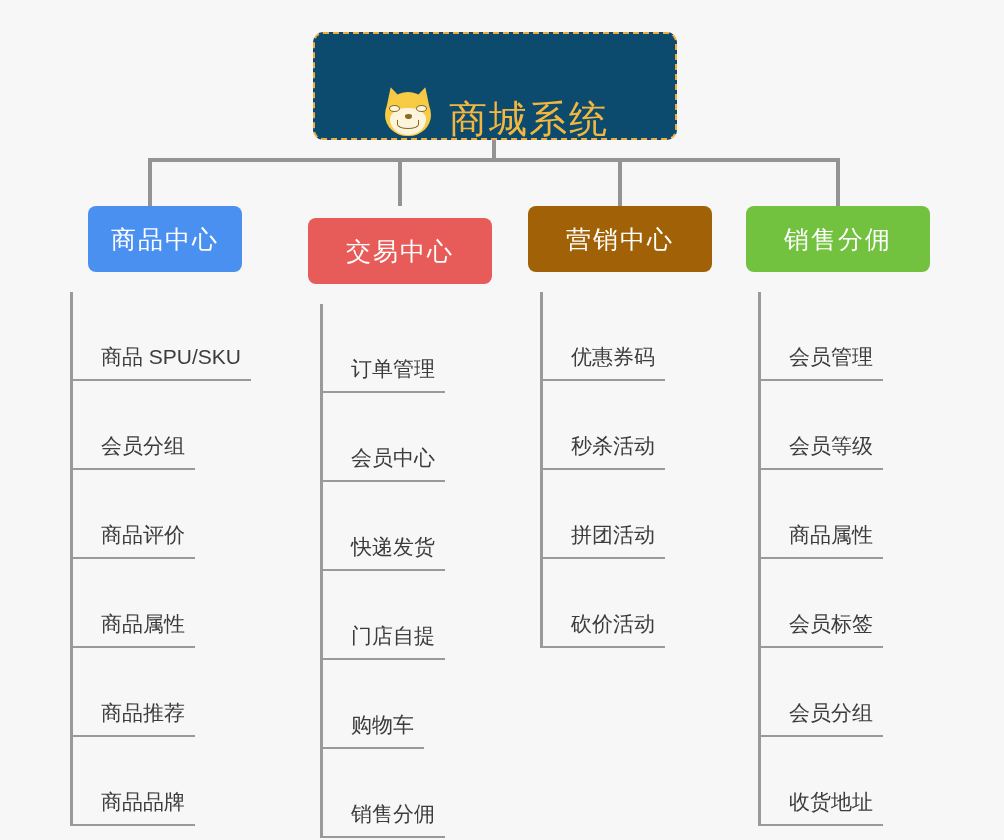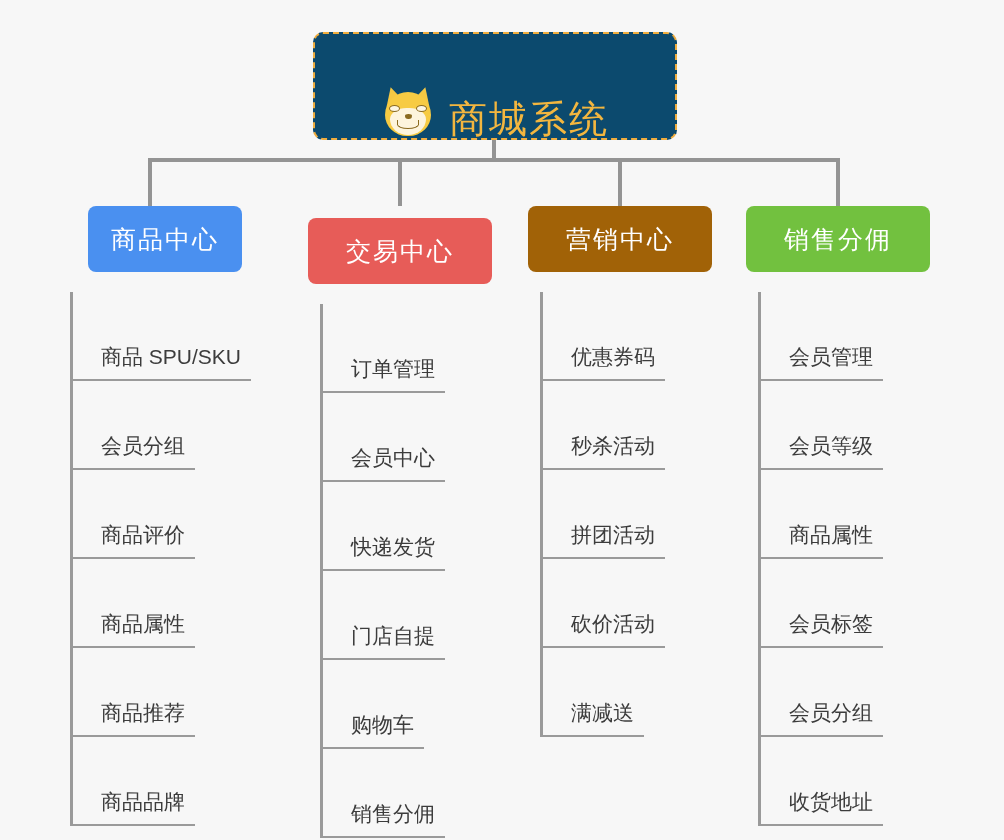--- a/index.html
+++ b/index.html
@@ -281,24 +281,20 @@
         <div class="leaf-rule" style="width: 122px;"></div>
       </div>
       <div class="leaf">
         <span class="leaf-text">拼团活动</span>
         <div class="leaf-rule" style="width: 122px;"></div>
       </div>
       <div class="leaf">
         <span class="leaf-text">砍价活动</span>
         <div class="leaf-rule" style="width: 122px;"></div>
       </div>
-      <div class="leaf">
-        <span class="leaf-text">满减送</span>
-        <div class="leaf-rule" style="width: 101px;"></div>
-      </div>
     </div>
   </div>
 
   <div class="branch" style="left:746px;">
     <div class="branch-header" style="background: rgb(114, 193, 63);">
       <span>销售分佣</span>
     </div>
     <div class="leaf-list">
       <div class="leaf">
         <span class="leaf-text">会员管理</span>

